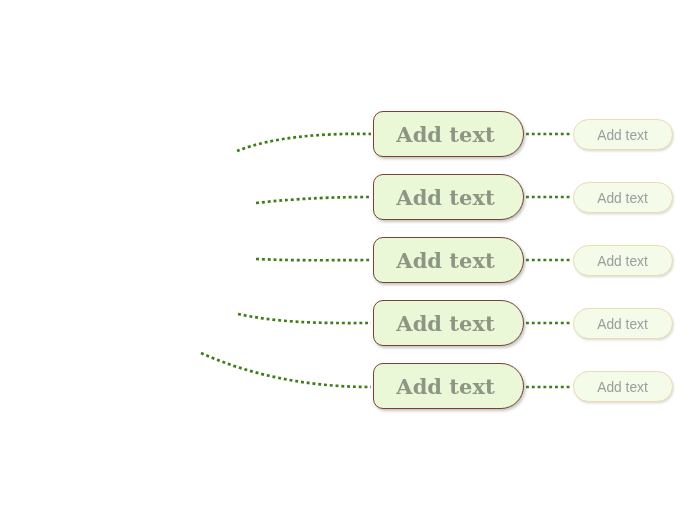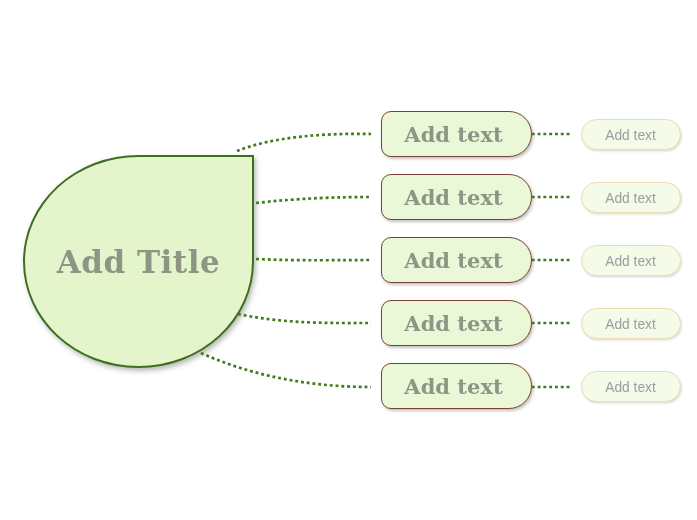--- a/index.html
+++ b/index.html
@@ -57,21 +57,20 @@
     font-weight: bold;
     color: var(--root-text);
     letter-spacing: 0.5px;
     white-space: nowrap;
   }
   .row {
     position: absolute;
     left: 0;
     width: 556px;
     height: 46px;
-    margin-left: 8px;
   }
   .mid-node {
     position: absolute;
     left: 373px;
     top: 0;
     width: 151px;
     height: 46px;
     box-sizing: border-box;
     background: var(--branch-fill);
     border: 1.7px solid var(--branch-border);
@@ -122,23 +121,20 @@
     <path class="conn" d="M 256,259 C 300,261 340,260 371,260"></path>
     <path class="conn" d="M 238,314 C 285,324 330,323 371,323"></path>
     <path class="conn" d="M 201,353 C 252,376 310,387 371,387"></path>
     <path class="conn" d="M 526,134 H 571"></path>
     <path class="conn" d="M 526,197 H 571"></path>
     <path class="conn" d="M 526,260 H 571"></path>
     <path class="conn" d="M 526,323 H 571"></path>
     <path class="conn" d="M 526,387 H 571"></path>
   </svg>
 
-  <div class="root-shape">
-    <span class="root-title">Add Title</span>
-  </div>
 
   <div id="rows">
   <div class="row" style="top: 111px;">
     <div class="mid-node">
       <span class="mid-label">Add text</span>
     </div>
     <div class="right-node">
       <span class="right-label">Add text</span>
     </div>
   </div>

